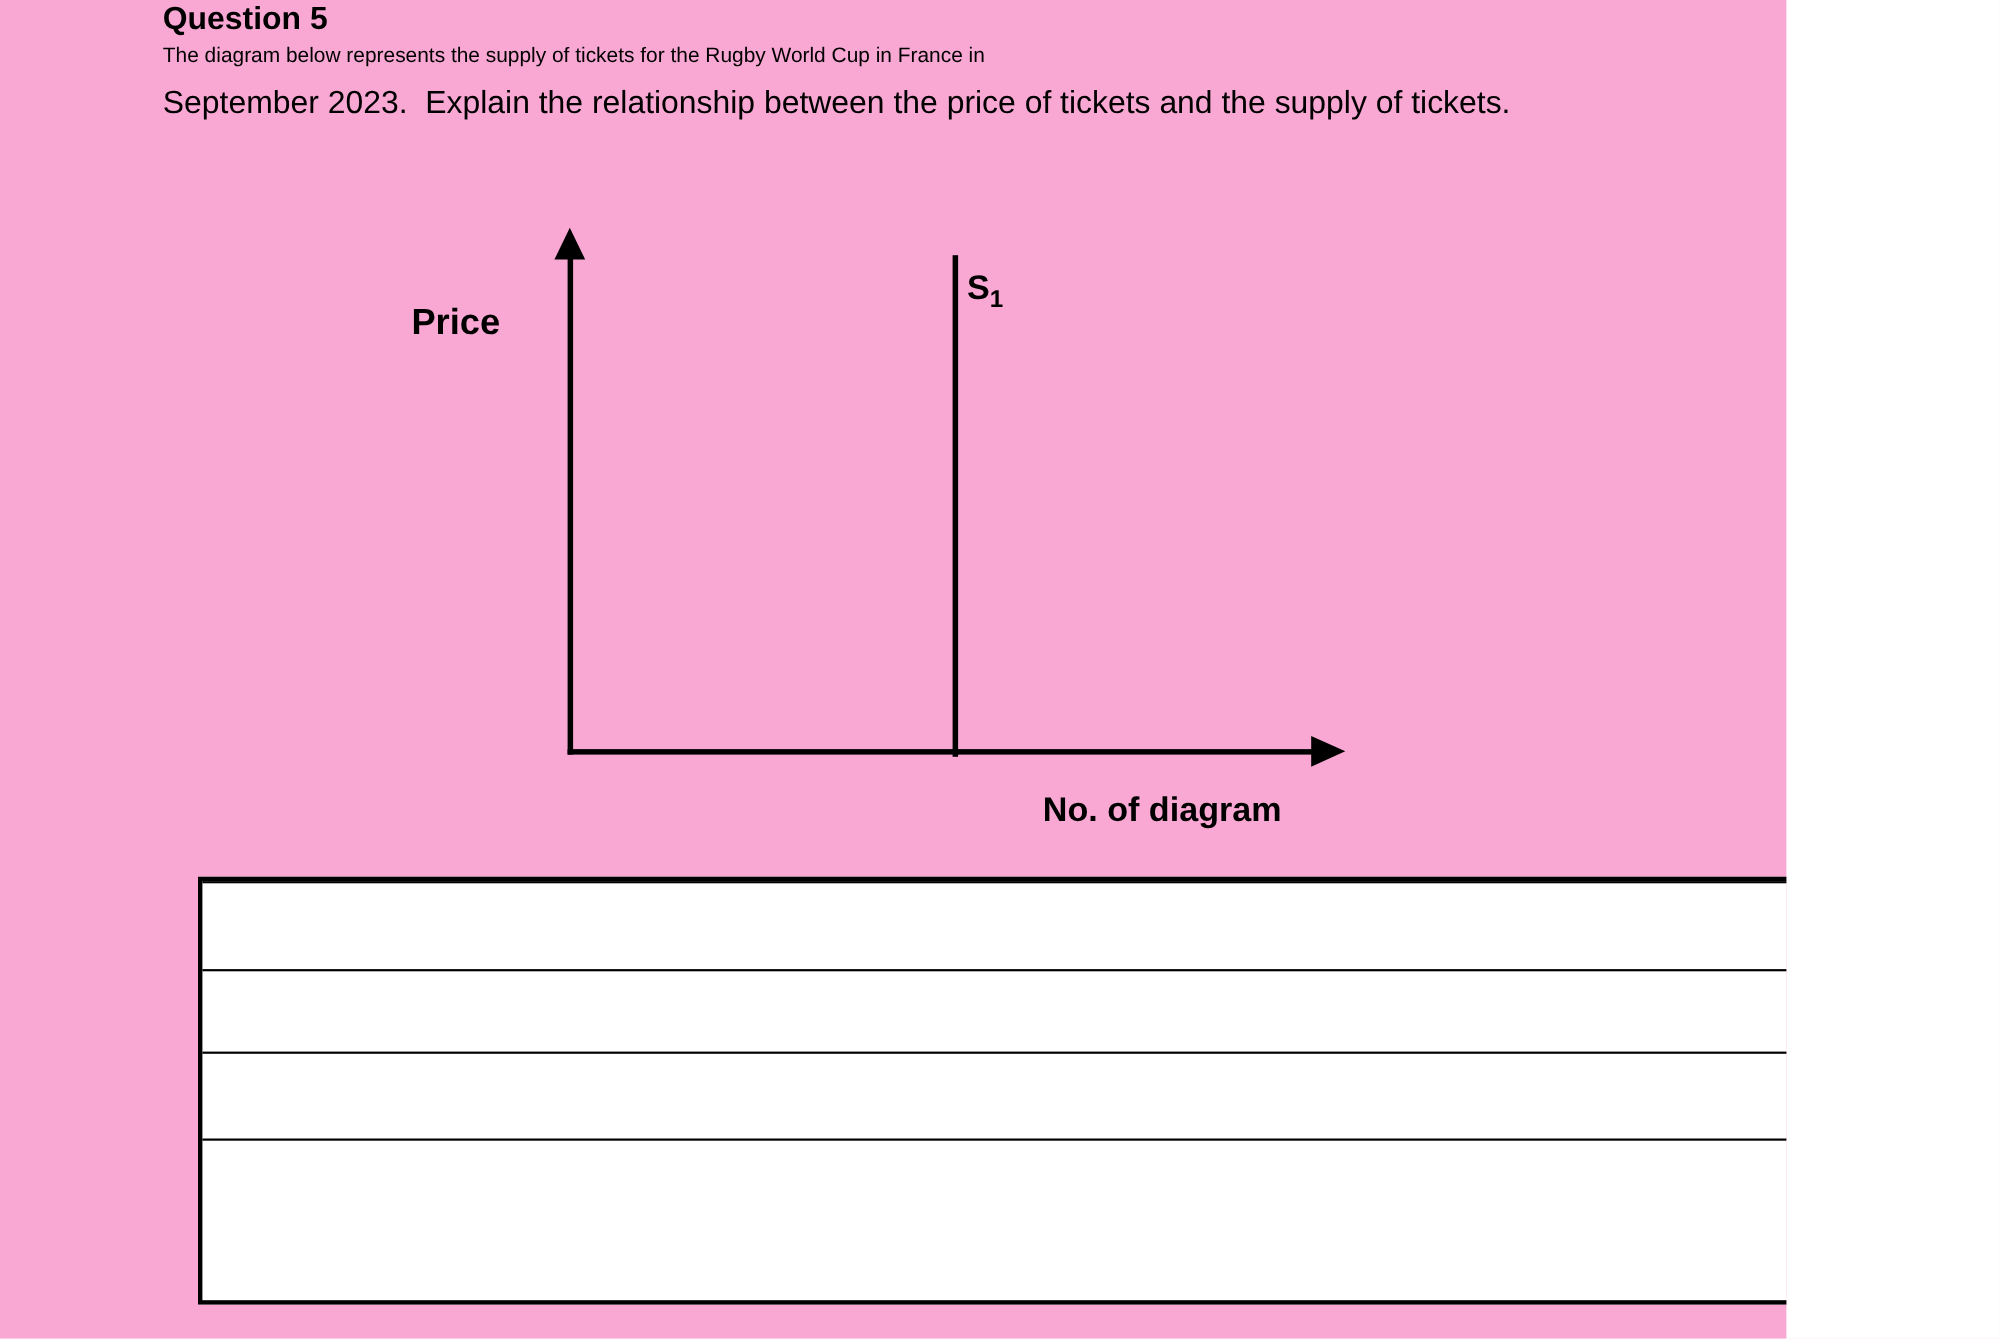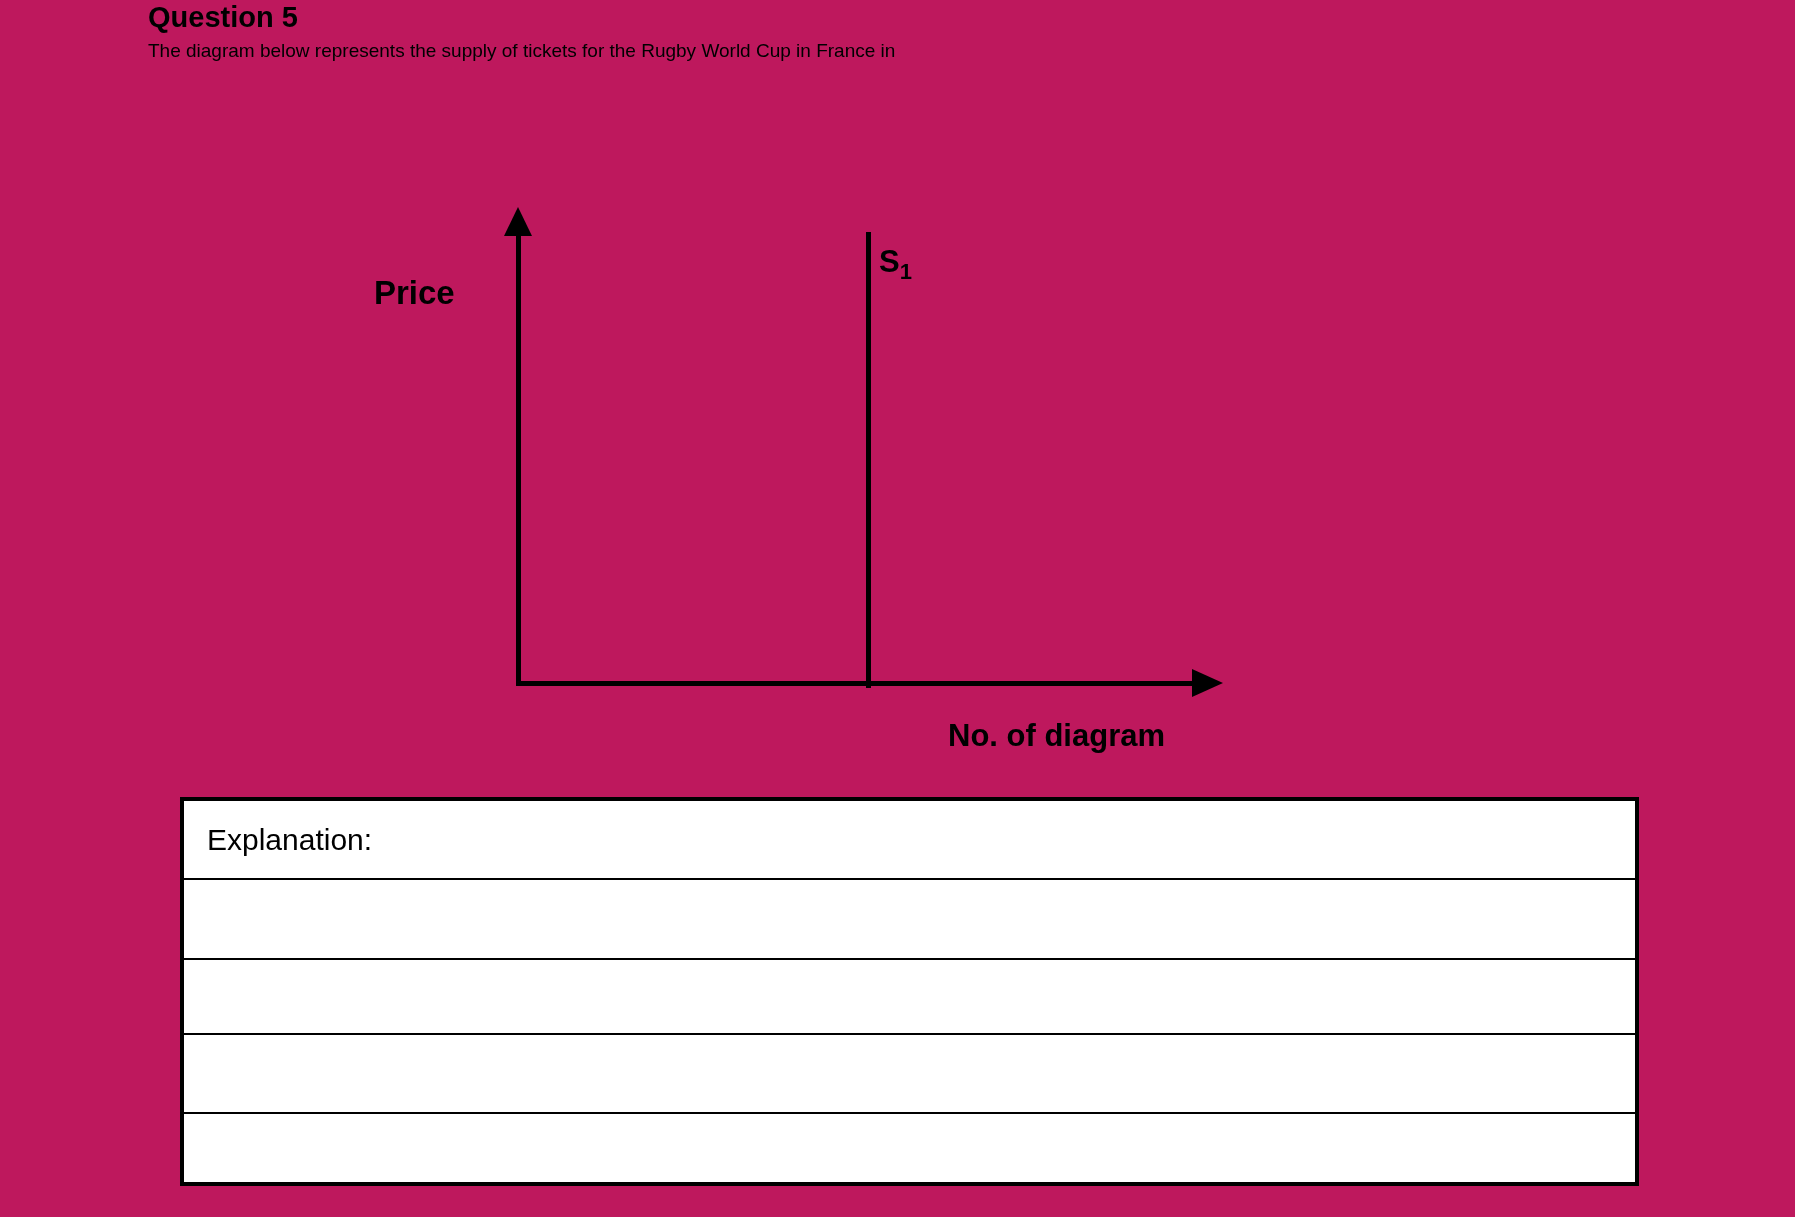--- a/index.html
+++ b/index.html
@@ -3,23 +3,23 @@
 <meta charset="utf-8">
 <style>
   * { margin: 0; padding: 0; box-sizing: border-box; }
   html, body { background: #ffffff; }
   body {
     font-family: "Liberation Sans", sans-serif;
     color: #000000;
   }
   .canvas {
     position: relative;
-    width: 1795px;
+    width: 1624px;
     height: 1217px;
-    background: #be185d;
+    background: #f9a8d4;
     overflow: hidden;
   }
 
   
   .q-title {
     position: absolute;
     left: 148px; top: 1px;
     font-size: 29px;
     font-weight: 700;
     white-space: pre;
@@ -122,36 +122,34 @@
   .row-blank-3 { height: 79px; }
   .row-blank-4 { height: 70px; }
 </style>
 </head>
 <body>
 
 <div class="canvas">
 
   <div class="q-title">Question 5</div>
   <div class="q-line1">The diagram below represents the supply of tickets for the Rugby World Cup in France in</div>
+  <div class="q-line2">September 2023.  Explain the relationship between the price of tickets and the supply of tickets.</div>
 
   <div class="diagram">
     <div class="y-axis-arrowhead"></div>
     <div class="y-axis-line"></div>
     <div class="x-axis-line"></div>
     <div class="x-axis-arrowhead"></div>
     <div class="supply-line"></div>
 
     <div class="price-label">Price</div>
     <div class="s1-label"><span>S</span><sub>1</sub></div>
     <div class="xaxis-label">No. of diagram</div>
   </div>
 
   <div class="answer-table">
-    <div class="answer-row first row-label">
-      <span>Explanation:</span>
-    </div>
     <div class="answer-row row-blank-1"></div>
     <div class="answer-row row-blank-2"></div>
     <div class="answer-row row-blank-3"></div>
     <div class="answer-row row-blank-4"></div>
   </div>
 
 </div>
 
 </body></html>

